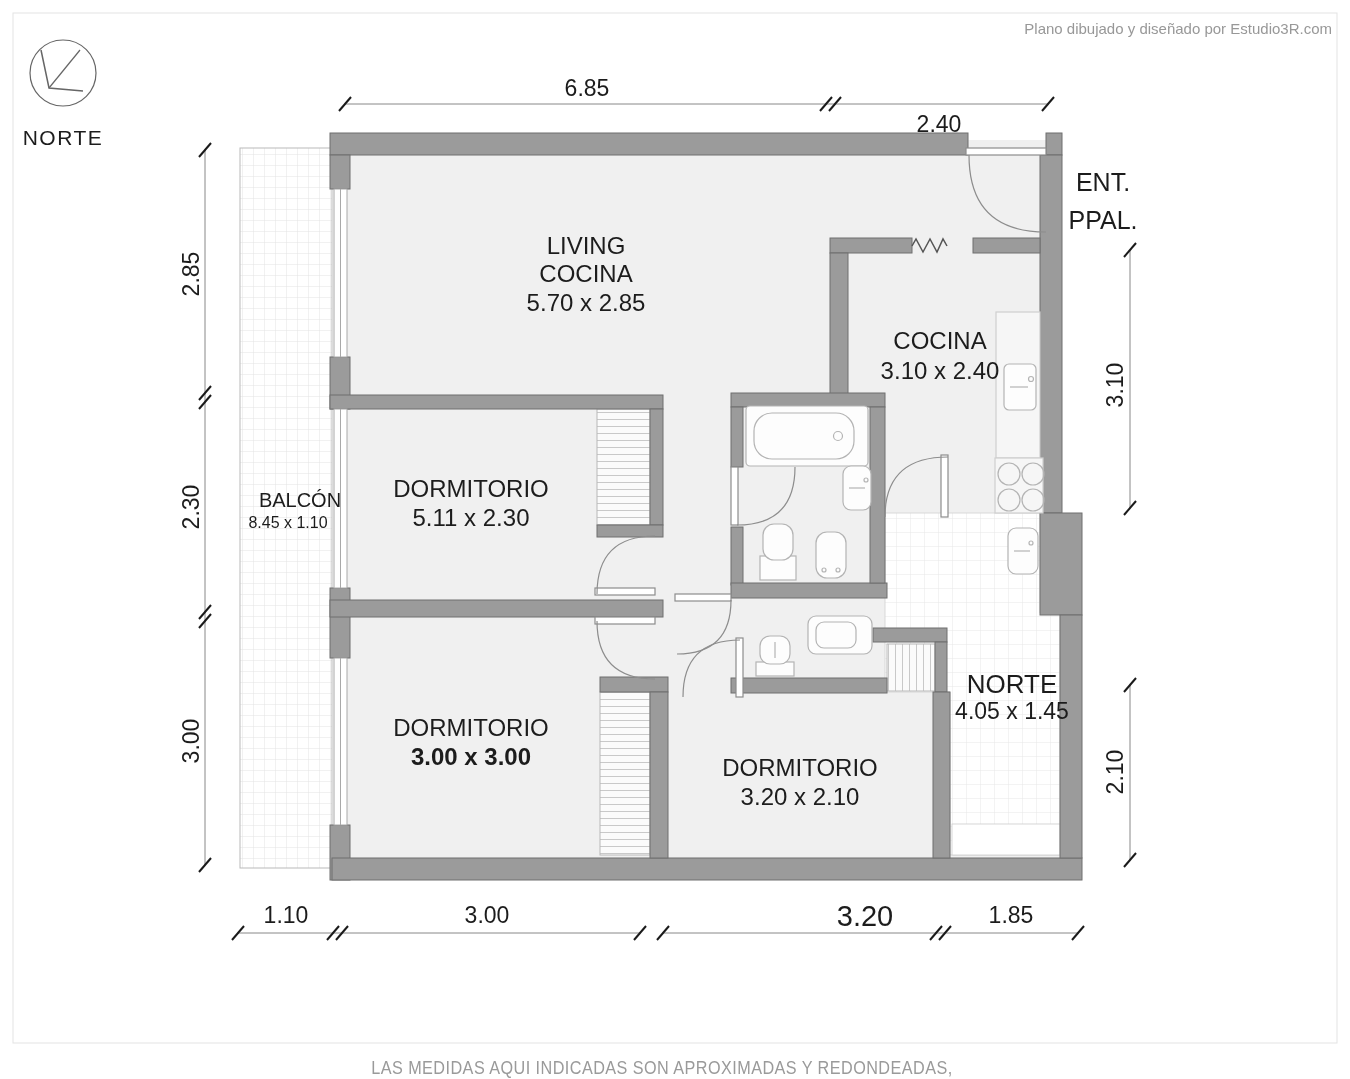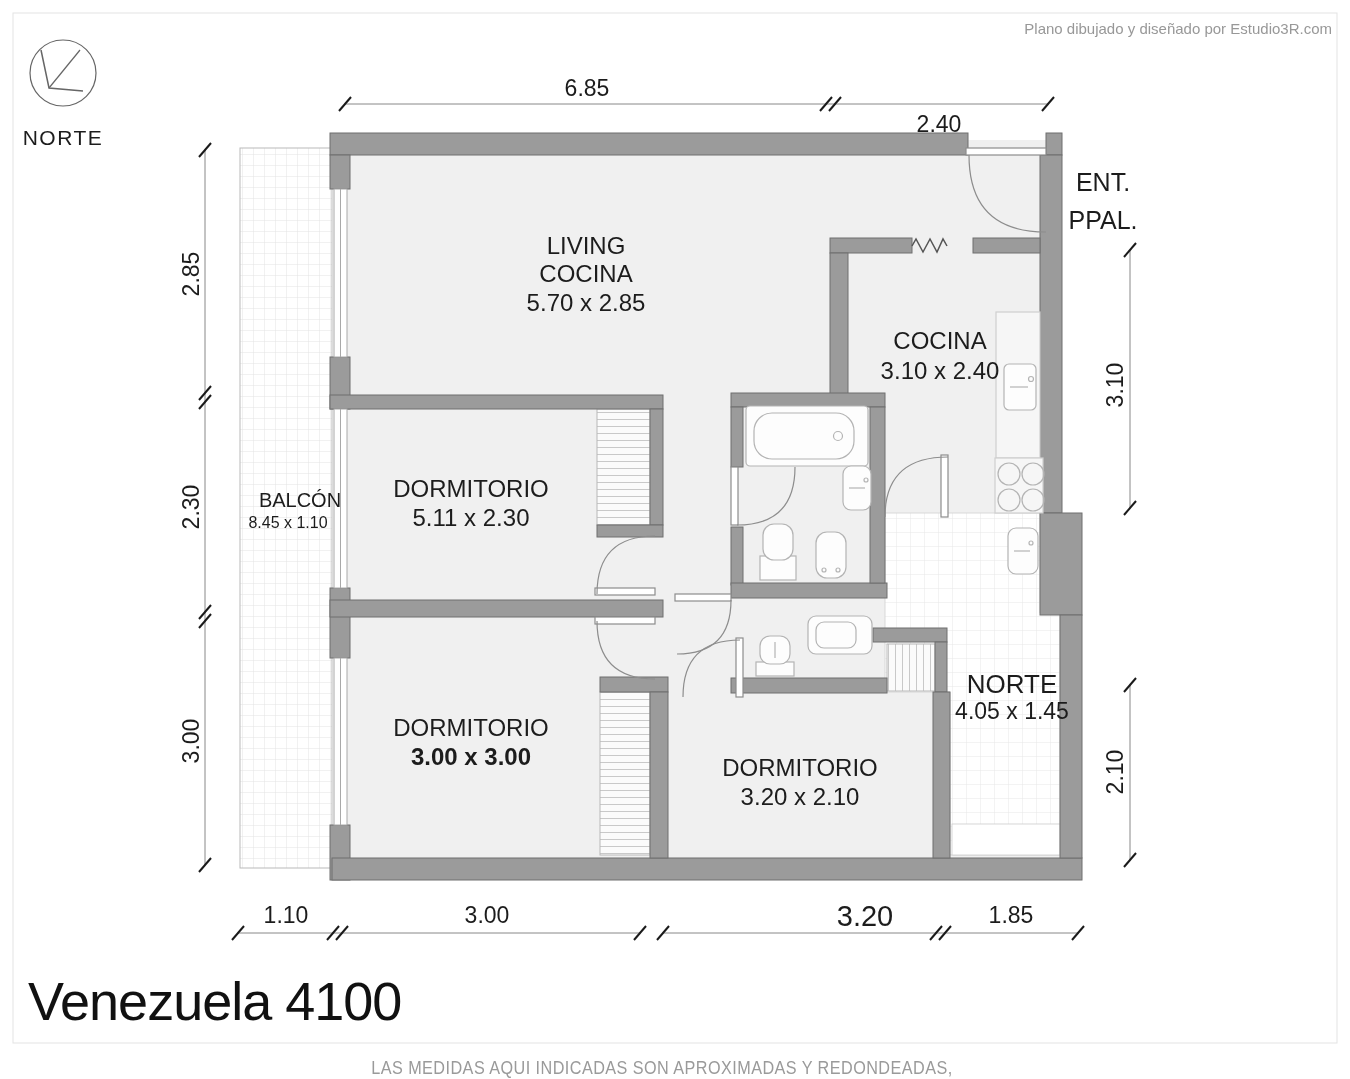--- a/index.html
+++ b/index.html
@@ -252,16 +252,15 @@
   <div class="lbl rot" style="left:192px;top:741px;font-size:23px;">3.00</div>
 
   <div class="lbl rot" style="left:1116px;top:385px;font-size:23px;">3.10</div>
   <div class="lbl rot" style="left:1116px;top:772px;font-size:23px;">2.10</div>
 
   <div class="lbl" style="left:286px;top:916px;font-size:23px;">1.10</div>
   <div class="lbl" style="left:487px;top:916px;font-size:23px;">3.00</div>
   <div class="lbl" style="left:827px;top:916px;font-size:29px;margin-left:38px;">3.20</div>
   <div class="lbl" style="left:1011px;top:916px;font-size:23px;">1.85</div>
 
-  <div class="title">Venezuela 4100</div>
   <div class="disclaimer">LAS MEDIDAS AQUI INDICADAS SON APROXIMADAS Y REDONDEADAS, LAS ORIGINALES SON LAS EXPRESADAS EN EL TITULO DE PROPIEDAD</div>
 
 </div>
 
 </body></html>

